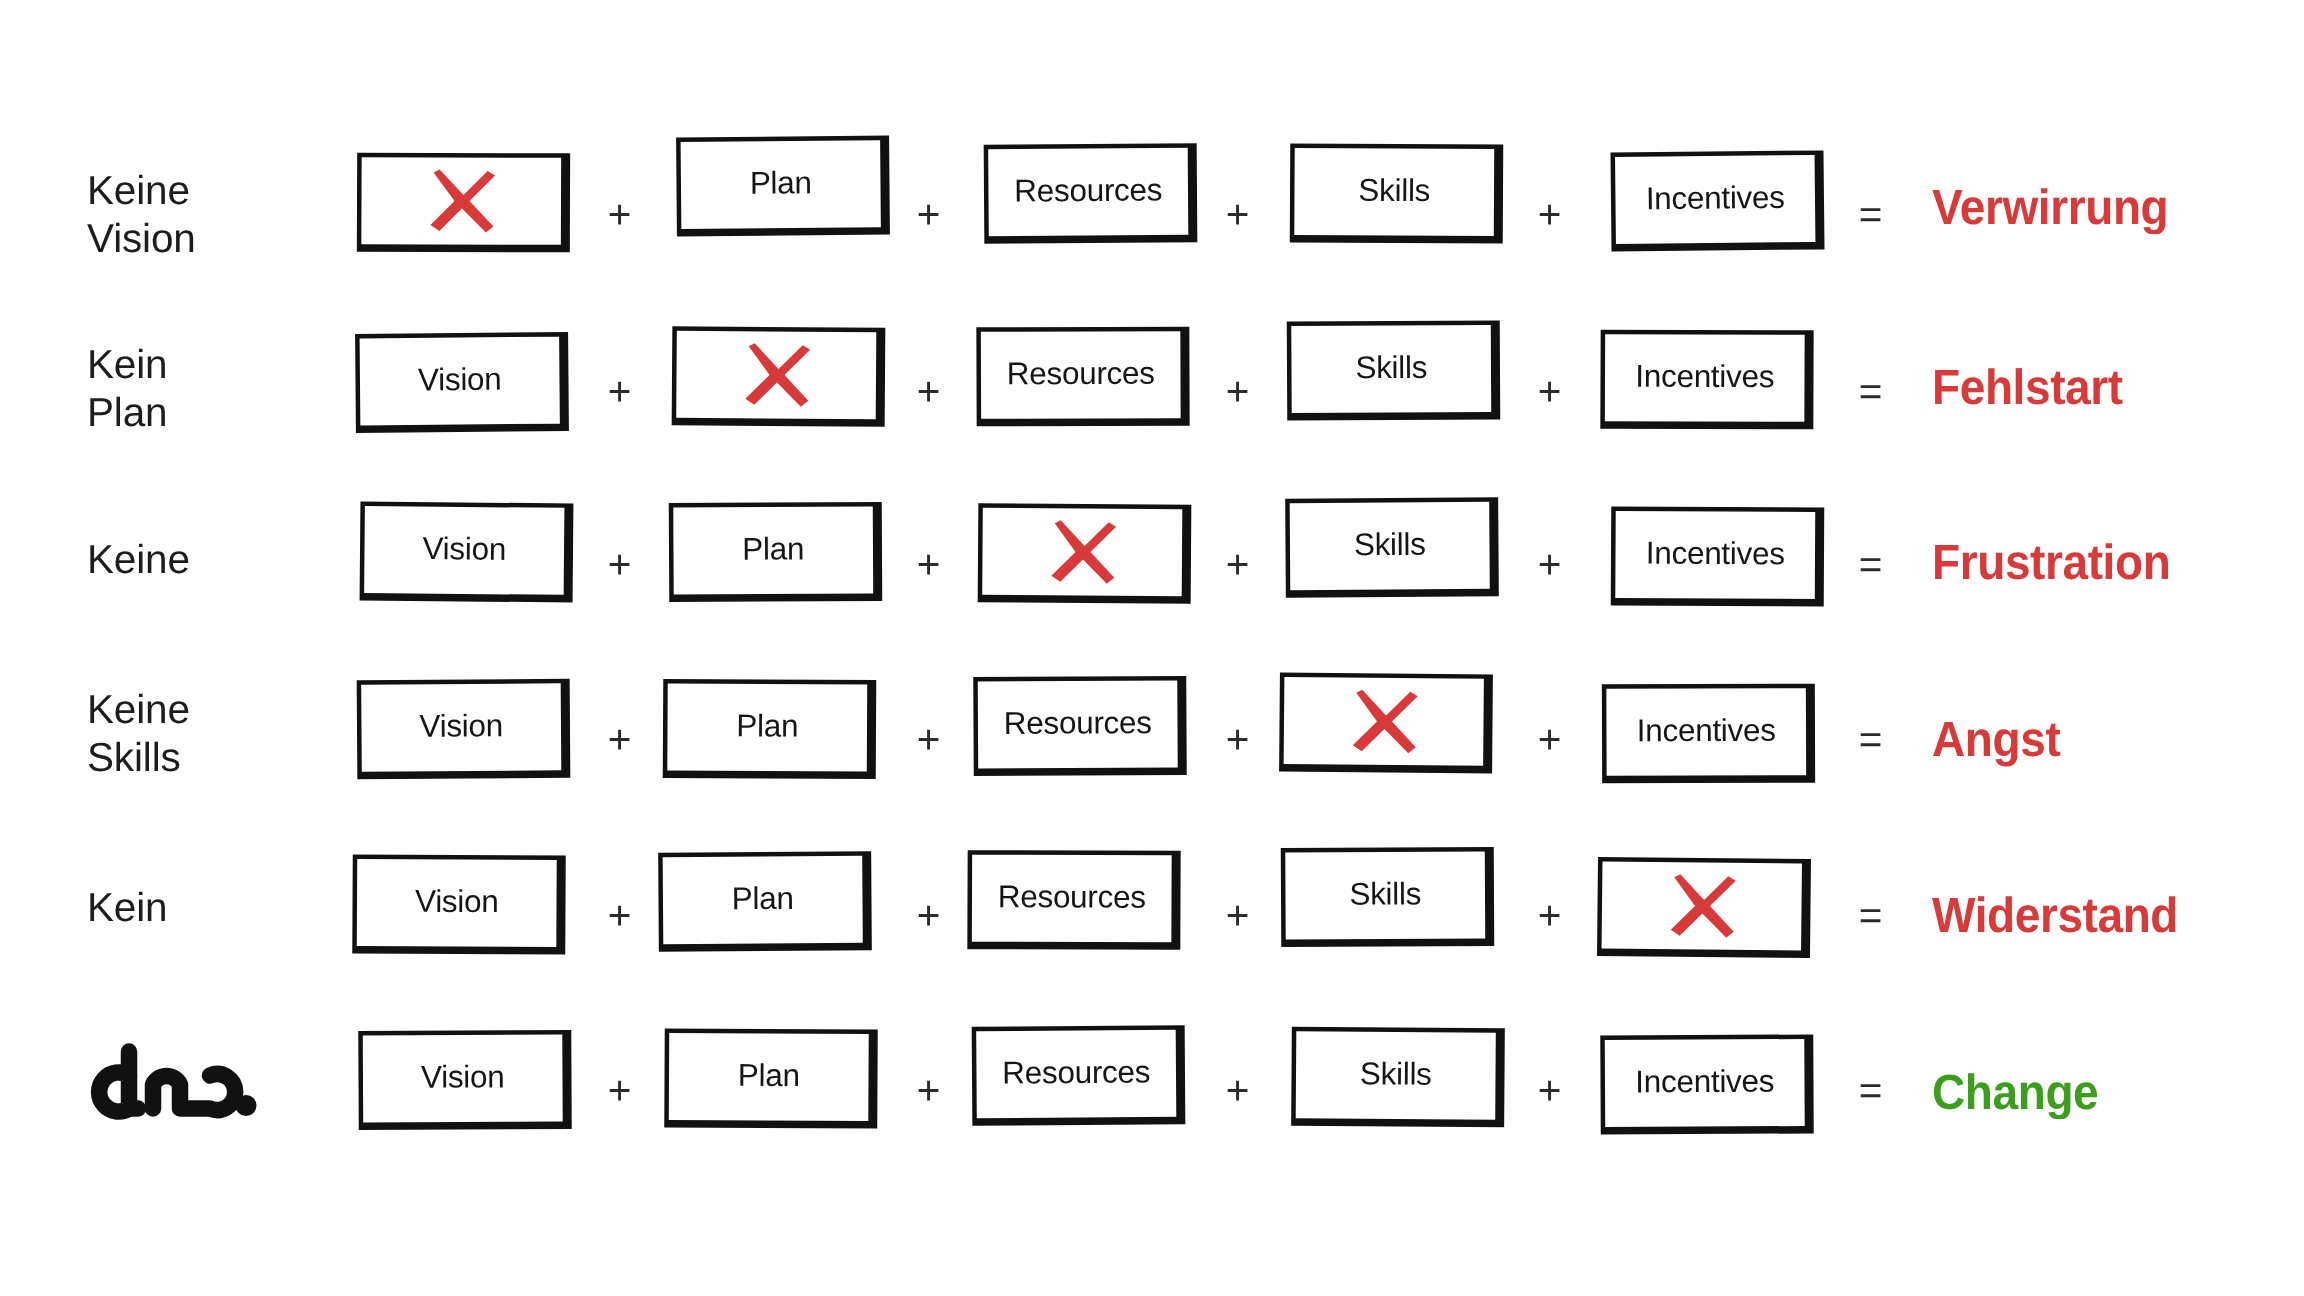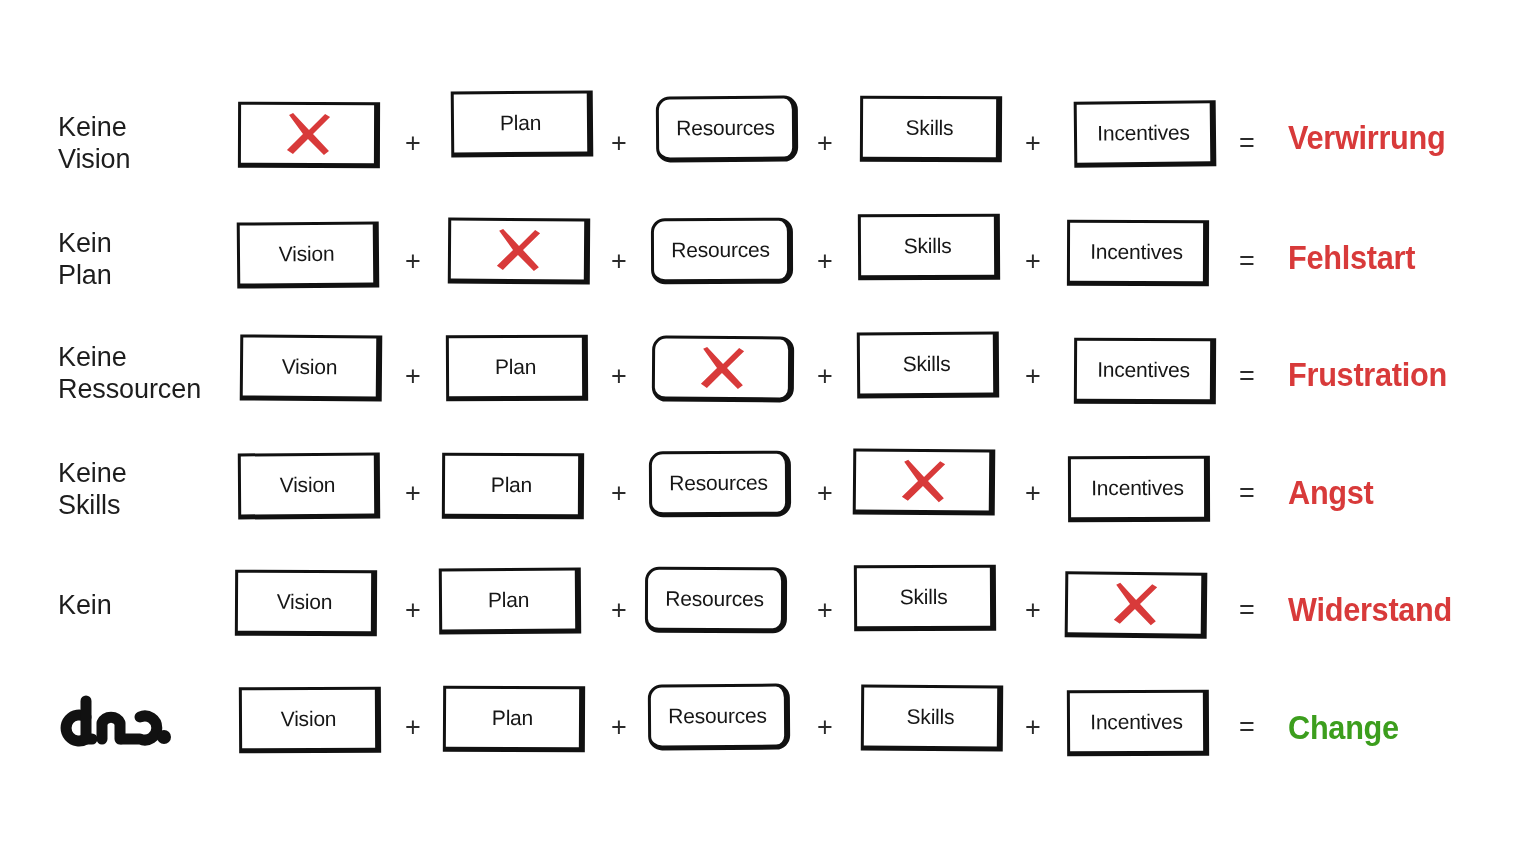--- a/index.html
+++ b/index.html
@@ -81,21 +81,21 @@
     font-size: 21px;
     font-weight: 400;
     color: #161616;
     letter-spacing: -0.2px;
   }
   .box .lbl { position: relative; z-index: 2; }
 
   
   .c0 { left: 238px; }
   .c1 { left: 444px; }
-  .c2 { left: 650px; border-radius: 14px; }
+  .c2 { left: 650px; }
   .c3 { left: 856px; }
   .c4 { left: 1068px; }
 
   
   .op {
     position: absolute;
     width: 26px;
     text-align: center;
     font-size: 27px;
     font-weight: 400;
@@ -183,21 +183,20 @@
       <div class="op o3" style="top: 50px;">+</div>
       <div class="box c4" style="left: 1067px; top: 22px; transform: rotate(0.2deg);">
         <span class="lbl">Incentives</span>
       </div>
       <div class="op oeq" style="top: 50px;">=</div>
       <div class="result" style="top: 43px; color: rgb(216, 58, 58);">Fehlstart</div>
     </div>
     <div class="row" style="top: 306px;">
       <div class="row-label" style="top: 12px;">
         <span class="l1">Keine</span>
-        <span class="l2">Ressourcen</span>
       </div>
       <div class="box c0" style="left: 240px; top: 29px; transform: rotate(0.5deg);">
         <span class="lbl">Vision</span>
       </div>
       <div class="op o0" style="top: 57px;">+</div>
       <div class="box c1" style="left: 446px; top: 29px; transform: rotate(-0.3deg);">
         <span class="lbl">Plan</span>
       </div>
       <div class="op o1" style="top: 57px;">+</div>
       <div class="box c2" style="left: 652px; top: 30px; transform: rotate(0.4deg);">

